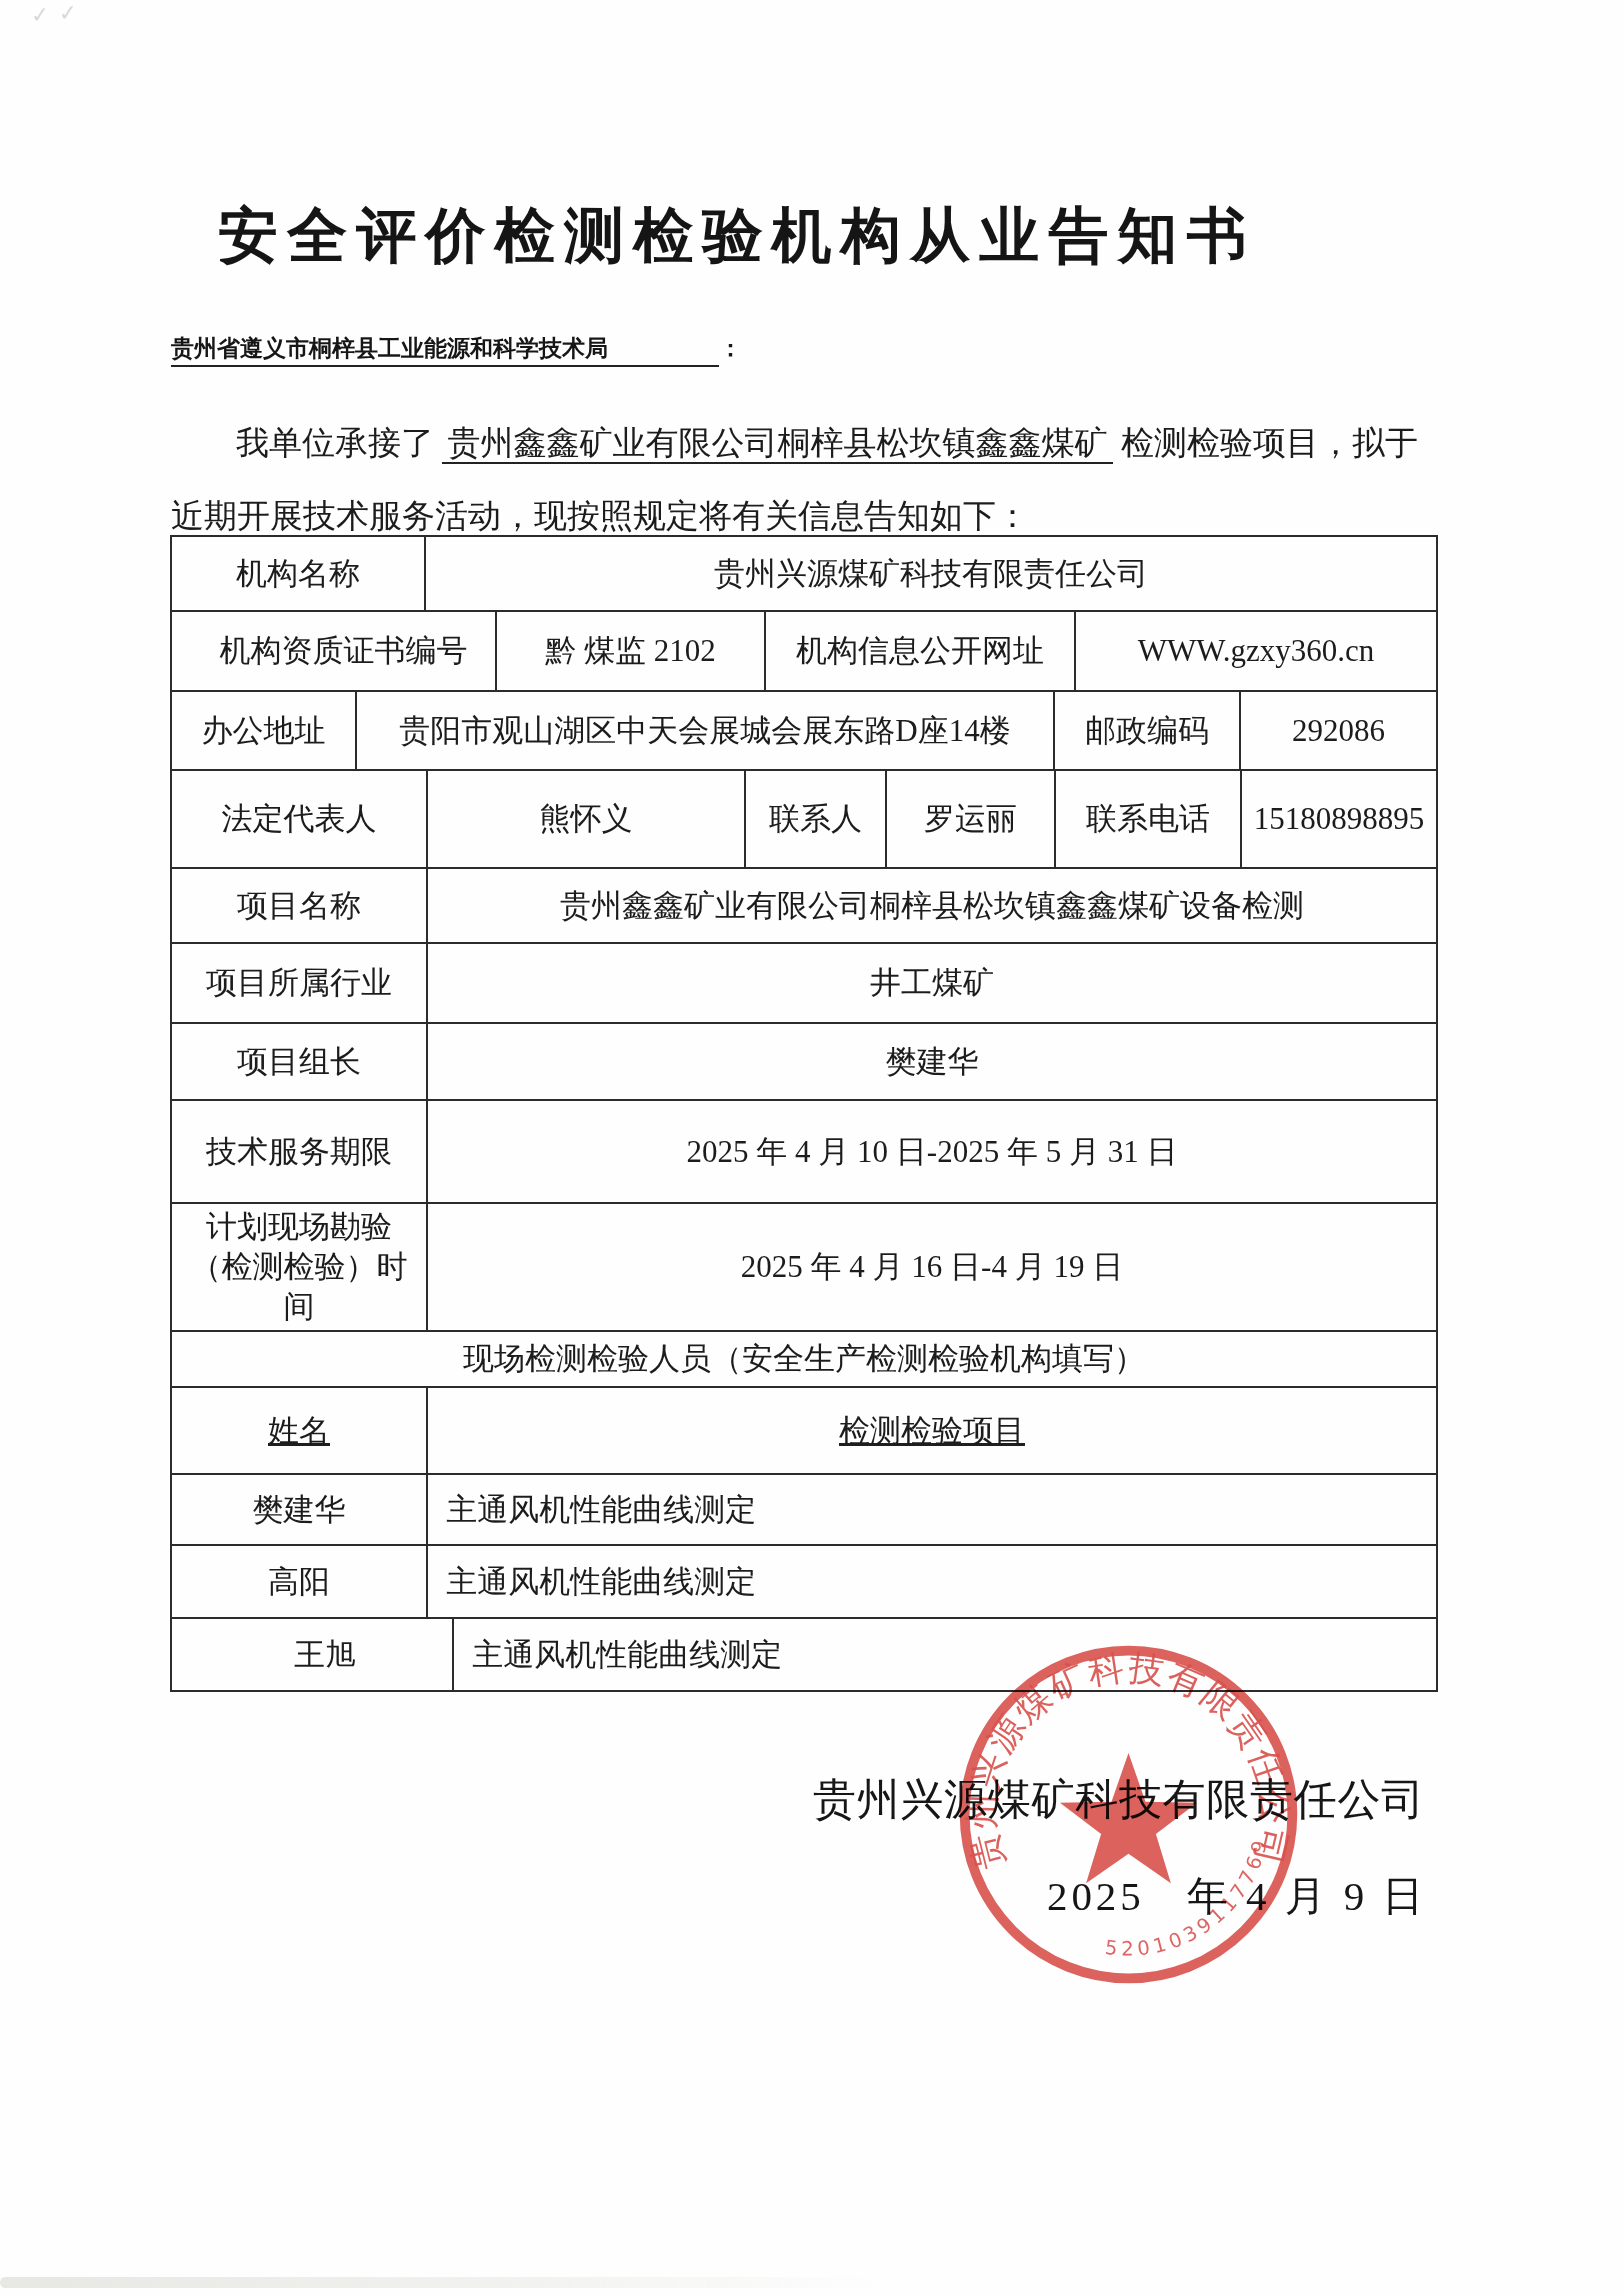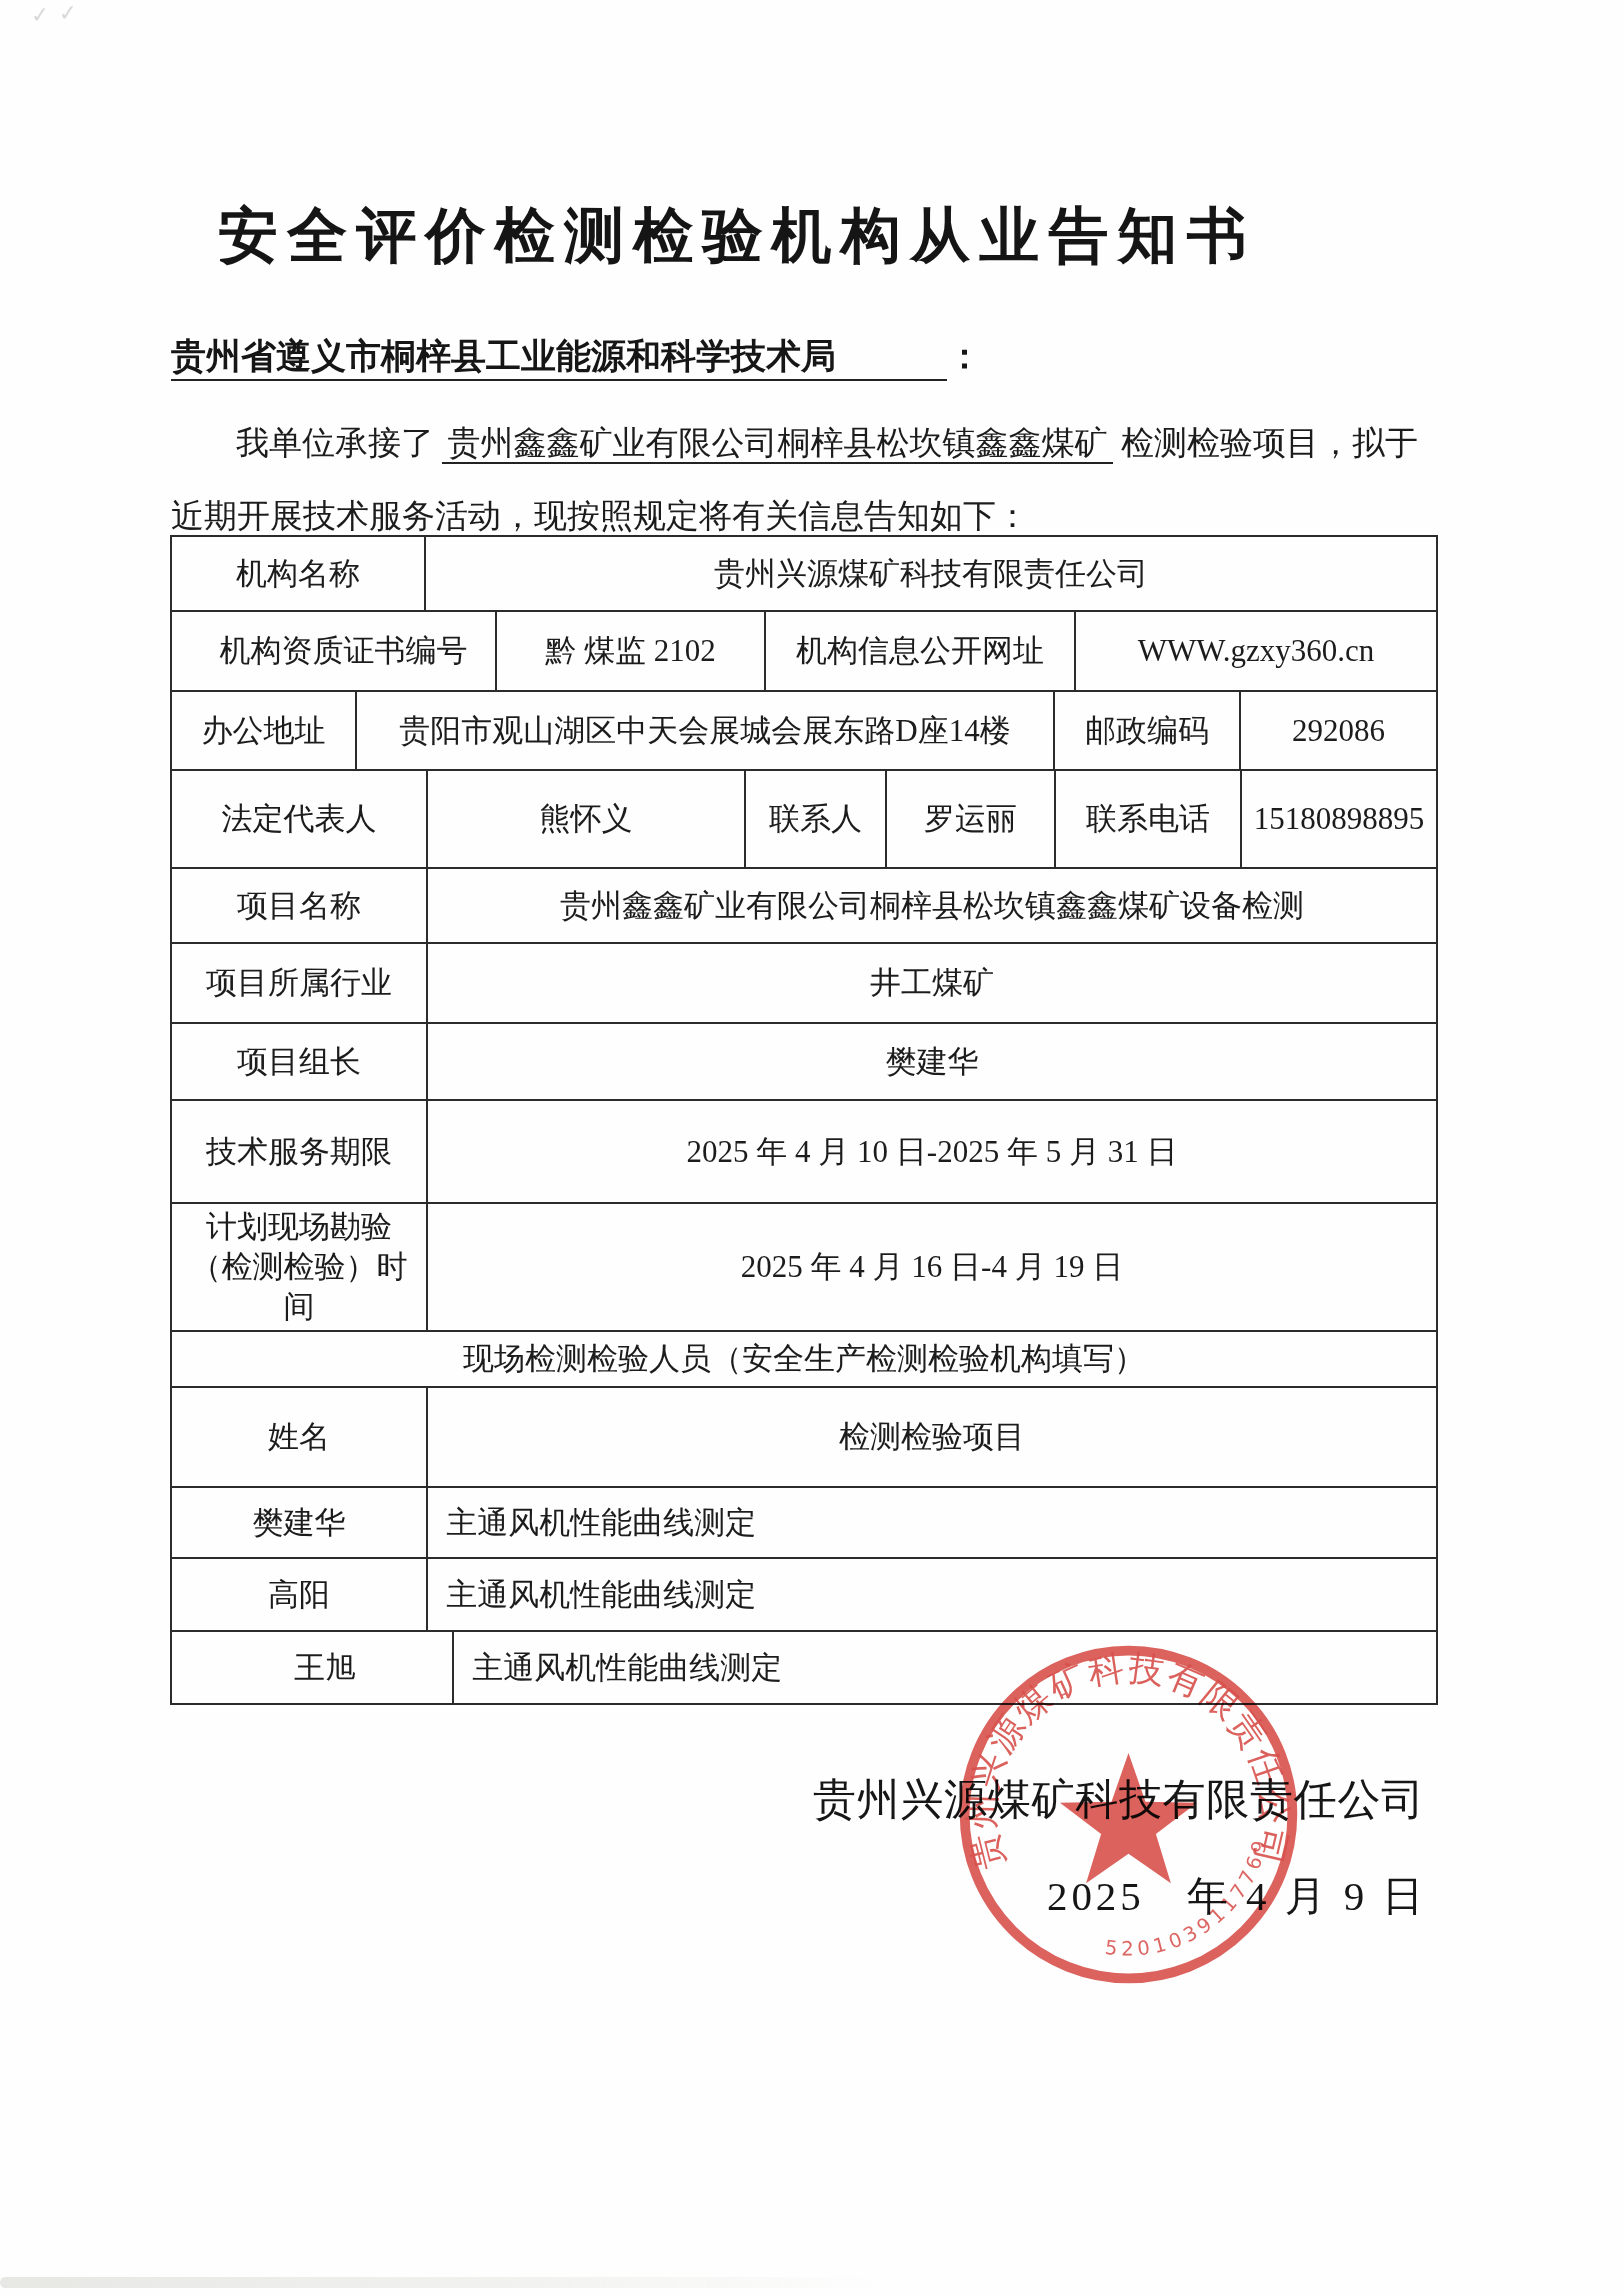--- a/index.html
+++ b/index.html
@@ -7,21 +7,21 @@
     width:1623px;height:2295px;position:relative;background:#fefefe;
     font-family:"Liberation Serif","DejaVu Serif",serif;color:#1f1f1f;
     overflow:hidden;
   }
   .title{
     position:absolute;left:0;top:196px;width:1474px;text-align:center;
     font-family:"Liberation Sans","DejaVu Sans",sans-serif;
     font-weight:bold;font-size:60px;letter-spacing:9.2px;color:#151515;
   }
   .addressee{
-    position:absolute;left:171px;top:333px;font-size:35px;font-weight:bold;
+    position:absolute;left:171px;top:333px;font-size:23px;font-weight:bold;
     font-family:"Liberation Sans","DejaVu Sans",sans-serif;color:#161616;
     white-space:nowrap;
   }
   .addressee .uline{border-bottom:2.6px solid #222;padding-right:111px;padding-bottom:3.9px;}
   .intro{
     position:absolute;left:171px;top:407px;width:1276px;
     font-size:33px;line-height:73px;color:#1c1c1c;white-space:nowrap;
   }
   .intro .ind{display:inline-block;width:65px;}
   .intro .uline{border-bottom:2.6px solid #222;padding:0 5.2px 1.3px 5.2px;}
@@ -120,21 +120,21 @@
     </div>
     <div class="t-row" style="height: 128px;">
       <div class="t-cell preline" style="width: 254px; flex: 0 0 254px;">计划现场勘验
 （检测检验）时
 间</div>
       <div class="t-cell grow">2025 年 4 月 16 日-4 月 19 日</div>
     </div>
     <div class="t-row" style="height: 56px;">
       <div class="t-cell grow">现场检测检验人员（安全生产检测检验机构填写）</div>
     </div>
-    <div class="t-row" style="height: 100px;">
+    <div class="t-row" style="height: 87px; text-decoration: underline;">
       <div class="t-cell" style="width: 254px; flex: 0 0 254px;">姓名</div>
       <div class="t-cell grow">检测检验项目</div>
     </div>
     <div class="t-row" style="height: 71px;">
       <div class="t-cell" style="width: 254px; flex: 0 0 254px;">樊建华</div>
       <div class="t-cell grow left">主通风机性能曲线测定</div>
     </div>
     <div class="t-row" style="height: 73px;">
       <div class="t-cell" style="width: 254px; flex: 0 0 254px;">高阳</div>
       <div class="t-cell grow left">主通风机性能曲线测定</div>

